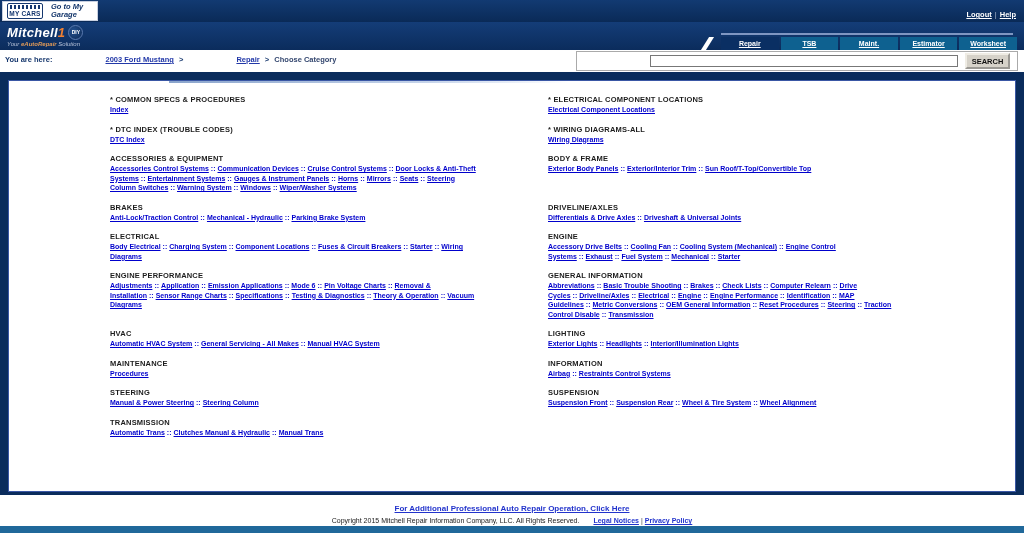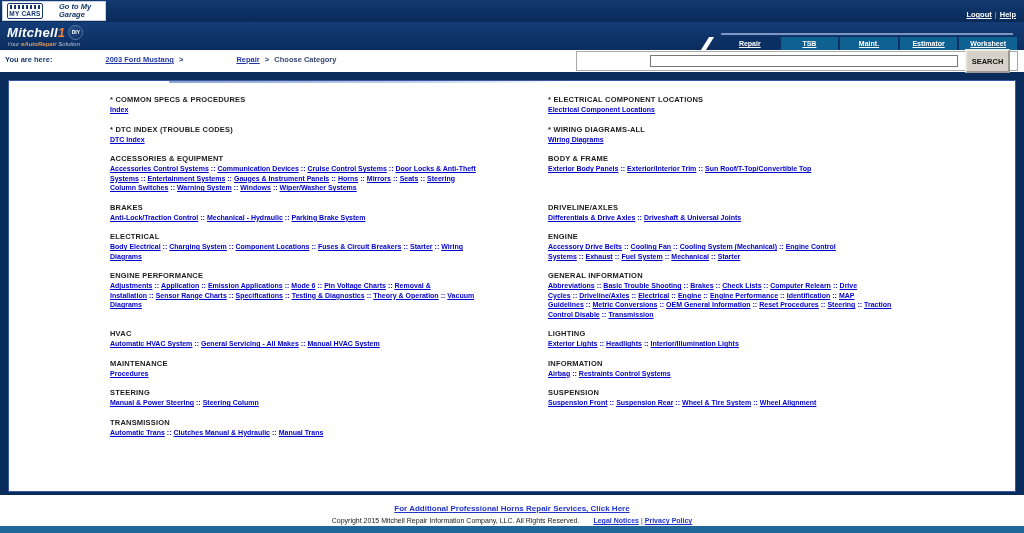--- a/index.html
+++ b/index.html
@@ -3,21 +3,21 @@
 <meta charset="utf-8">
 <style>
   * { margin:0; padding:0; box-sizing:border-box; }
   html,body { width:1024px; height:533px; overflow:hidden; background:#fff;
               font-family:"Liberation Sans", sans-serif; }
   a { cursor:pointer; }
 
   
   .topbar { height:22px; background:linear-gradient(#123a72,#0a2a57); position:relative; }
   .mycars { position:absolute; left:2px; top:1px; height:20px; background:#fff;
-            border:1px solid #c8d0e0; display:flex; align-items:center; gap:16px;
+            border:1px solid #c8d0e0; display:flex; align-items:center; gap:8px;
             padding:0 4px; cursor:pointer; }
   .plate { width:36px; height:16px; border:1px solid #16386f; border-radius:2px; background:#fff; }
   .plate-strip { height:4px; margin:1px 2px 0; background:repeating-linear-gradient(90deg,#16386f 0 2px,#fff 2px 4px); }
   .plate-text { font-size:6.5px; font-weight:bold; color:#16386f; text-align:center; line-height:9px; letter-spacing:.2px; }
   .garage-label { font-size:7.5px; font-weight:bold; font-style:italic; color:#14366b; line-height:8.5px; width:42px; }
   .session { position:absolute; right:8px; top:3px; text-align:right; }
   .session-links a { color:#fff; font-size:7.5px; font-weight:bold; text-decoration:underline; }
   .session-sep { color:#aebad0; font-size:7.5px; margin:0 3px; }
   .version { font-size:6.5px; color:#cdd7e8; margin-top:2px; }
 
@@ -44,21 +44,21 @@
   
   .crumbrow { height:22px; background:#fff; position:relative; }
   .breadcrumb { position:absolute; left:5px; top:5px; font-size:7.5px; font-weight:bold; color:#17386e; }
   .breadcrumb a { color:#2238a8; text-decoration:underline;padding-left:48px; }
   .crumb-sep { margin:0 3px; color:#17386e; }
   .crumb-current { color:#33466e; }
   .searchpanel { position:absolute; right:6px; top:1px; width:442px; height:20px; background:#fff;
                  border:1px solid #aaa; display:flex; align-items:center; justify-content:flex-end;
                  gap:7px; padding-right:7px; }
   .search-input { width:308px; height:12px; border:1px solid #777; font-size:8px; padding:0 2px; }
-  .search-btn { height:24px; min-width:45px; background:#d6d2c9; border:2px outset #efece4;
+  .search-btn { height:16px; min-width:45px; background:#d6d2c9; border:2px outset #efece4;
                 font-size:7.5px; font-weight:bold; color:#111; font-family:"Liberation Sans",sans-serif; cursor:pointer; }
 
   
   .pagebg { background:#0a2c5c; padding:8px 8px 3px; }
   .contentbox { background:#fff; border:1px solid #3a57a5; height:412px; position:relative; }
   .pagehead { display:flex; align-items:flex-start; gap:12px; margin:8px 0 0 160px; height:46px; }
   .pagetitle { font-size:14px; line-height:16px; font-weight:bold; font-style:italic; color:#3a5fa5;
                text-shadow:1px 1px 0 #adadad; letter-spacing:.4px; padding-top:3px; }
   .headrule { height:2px; margin:0 0 12px 160px; width:400px;
               background:linear-gradient(90deg,#8aa4cc,#c6d4ea 65%,rgba(255,255,255,0)); }
@@ -214,19 +214,19 @@
         <div class="cat-cell">
           <div class="cat-head">TRANSMISSION</div>
           <div class="cat-links"><a class="cat-link">Automatic Trans</a><span class="sep">::</span><a class="cat-link">Clutches Manual &amp; Hydraulic</a><span class="sep">::</span><a class="cat-link">Manual Trans</a></div>
         </div>
         <div class="cat-cell"></div>
       </div>
   </div>
 </div>
 
 <div class="footer">
-  <a class="foot-link">For Additional Professional Horns Repair Services, Click Here</a>
+  <a class="foot-link">For Additional Professional Auto Repair Operation, Click Here</a>
   <div class="foot-copy">
     <span>Copyright 2015 Mitchell Repair Information Company, LLC.  All Rights Reserved.</span><span class="gap"></span><a>Legal Notices</a><span class="pipe">|</span><a>Privacy Policy</a>
   </div>
   <a class="foot-top">:: TOP ::</a>
 </div>
 <div class="bottomstrip"></div>
 
 </body></html>

